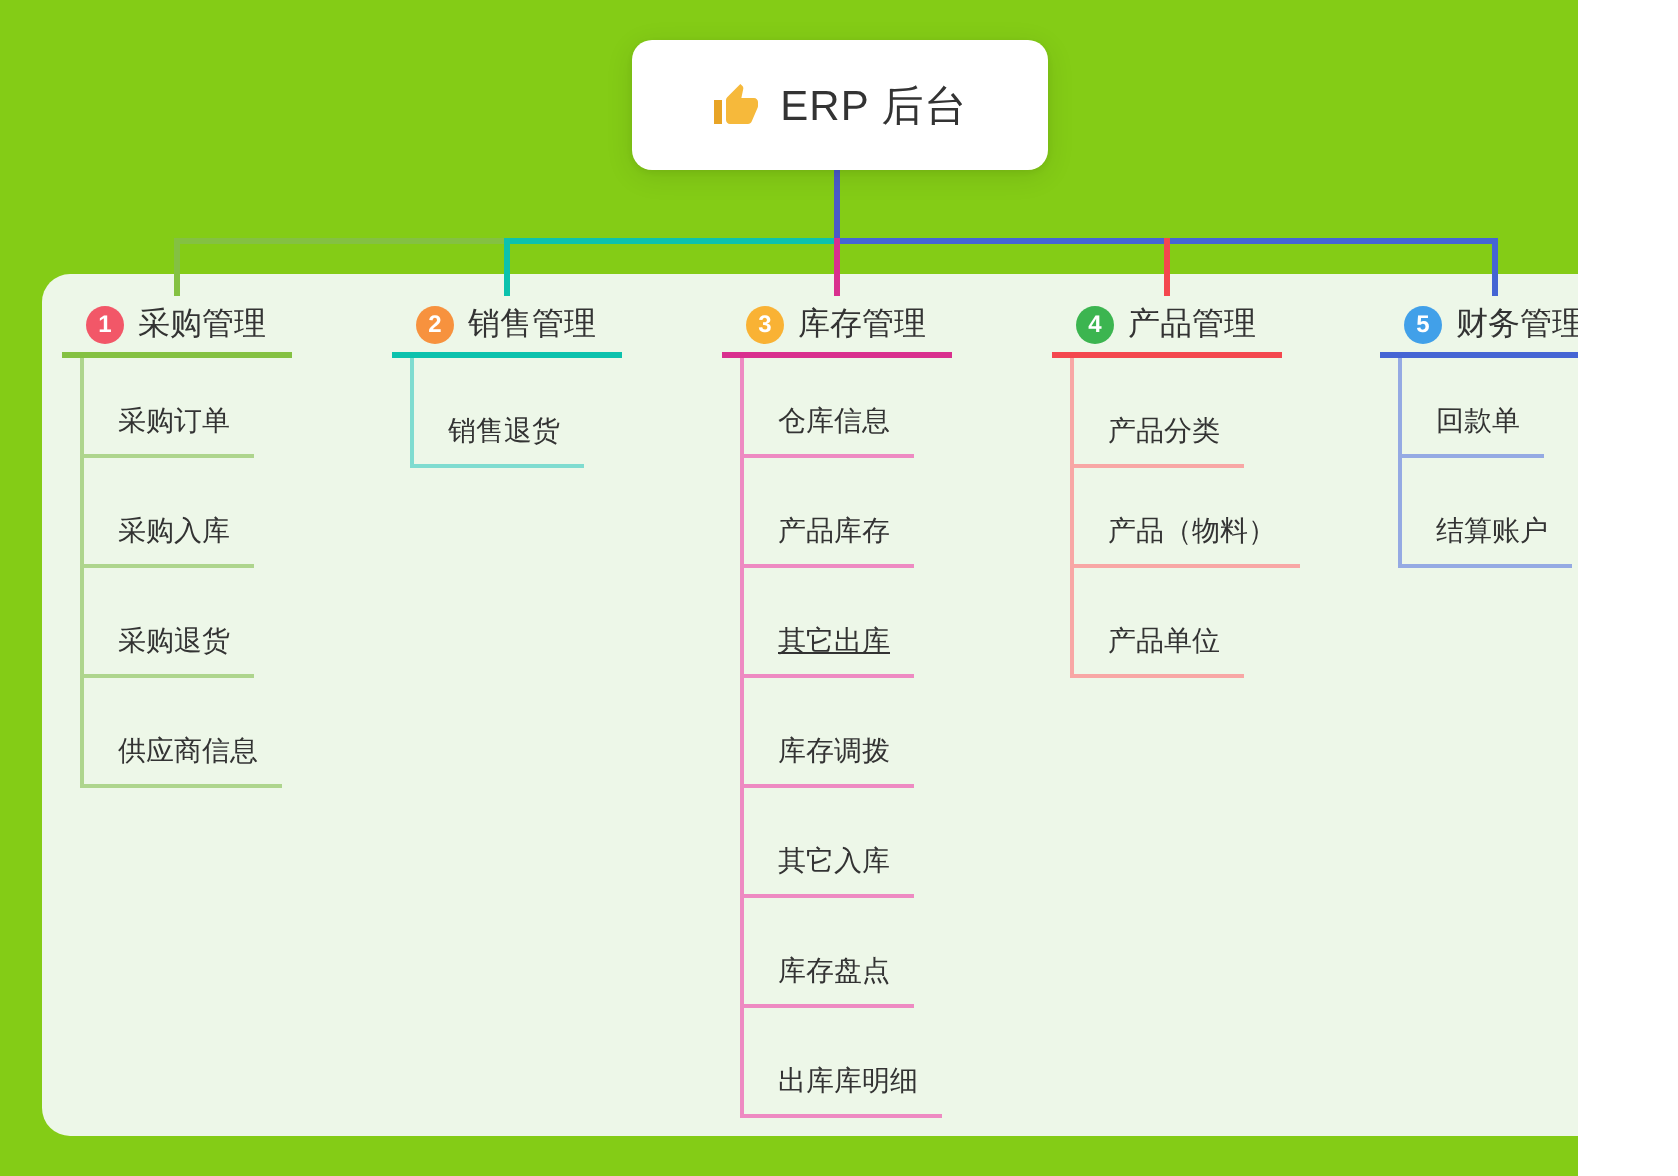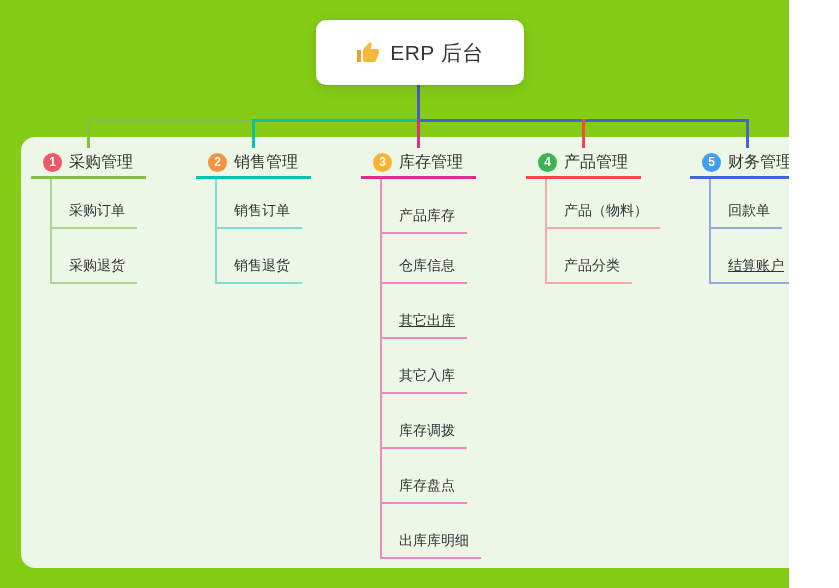--- a/index.html
+++ b/index.html
@@ -69,21 +69,21 @@
     justify-content: center;
     line-height: 1;
   }
   .branch-label {
     font-size: 16px;
     font-weight: 500;
     color: #333333;
   }
   .children {
     position: absolute;
-    left: 19px;
+    left: 9px;
     top: 31px;
     border-left: 2px solid #a21caf;
   }
   .child-row {
     height: 55px;
     display: flex;
     align-items: flex-end;
   }
   .child-row.first { height: 50px; }
   .child-node {
@@ -126,89 +126,95 @@
       <div class="branch" style="left: 31px; top: 148px;">
         <div class="branch-title" style="border-bottom-color: rgb(132, 193, 66); width: 115px;">
           <span class="badge" style="background: rgb(242, 87, 104);">1</span>
           <span class="branch-label">采购管理</span>
         </div>
         <div class="children" style="border-left-color: rgb(174, 213, 141);">
           <div class="child-row first">
             <span class="child-node" style="border-bottom-color: rgb(174, 213, 141);">采购订单</span>
           </div>
           <div class="child-row">
+            <span class="child-node" style="border-bottom-color: rgb(174, 213, 141);">采购入库</span>
+          </div>
+          <div class="child-row">
             <span class="child-node" style="border-bottom-color: rgb(174, 213, 141);">采购退货</span>
+          </div>
+          <div class="child-row">
+            <span class="child-node" style="border-bottom-color: rgb(174, 213, 141);">供应商信息</span>
           </div>
         </div>
       </div>
       <div class="branch" style="left: 196px; top: 148px;">
         <div class="branch-title" style="border-bottom-color: rgb(12, 194, 173); width: 115px;">
           <span class="badge" style="background: rgb(247, 146, 62);">2</span>
           <span class="branch-label">销售管理</span>
         </div>
         <div class="children" style="border-left-color: rgb(127, 220, 208);">
-          <div class="child-row first">
-            <span class="child-node" style="border-bottom-color: rgb(127, 220, 208);">销售订单</span>
-          </div>
           <div class="child-row">
             <span class="child-node" style="border-bottom-color: rgb(127, 220, 208);">销售退货</span>
           </div>
         </div>
       </div>
       <div class="branch" style="left: 361px; top: 148px;">
         <div class="branch-title" style="border-bottom-color: rgb(217, 48, 142); width: 115px;">
           <span class="badge" style="background: rgb(249, 178, 52);">3</span>
           <span class="branch-label">库存管理</span>
         </div>
         <div class="children" style="border-left-color: rgb(238, 138, 194);">
+          <div class="child-row first">
+            <span class="child-node" style="border-bottom-color: rgb(238, 138, 194);">仓库信息</span>
+          </div>
           <div class="child-row">
             <span class="child-node" style="border-bottom-color: rgb(238, 138, 194);">产品库存</span>
           </div>
-          <div class="child-row first">
-            <span class="child-node" style="border-bottom-color: rgb(238, 138, 194);">仓库信息</span>
-          </div>
           <div class="child-row">
             <span class="child-node" style="border-bottom-color: rgb(238, 138, 194); text-decoration: underline;">其它出库</span>
           </div>
           <div class="child-row">
+            <span class="child-node" style="border-bottom-color: rgb(238, 138, 194);">库存调拨</span>
+          </div>
+          <div class="child-row">
             <span class="child-node" style="border-bottom-color: rgb(238, 138, 194);">其它入库</span>
-          </div>
-          <div class="child-row">
-            <span class="child-node" style="border-bottom-color: rgb(238, 138, 194);">库存调拨</span>
           </div>
           <div class="child-row">
             <span class="child-node" style="border-bottom-color: rgb(238, 138, 194);">库存盘点</span>
           </div>
           <div class="child-row">
             <span class="child-node" style="border-bottom-color: rgb(238, 138, 194);">出库库明细</span>
           </div>
         </div>
       </div>
       <div class="branch" style="left: 526px; top: 148px;">
         <div class="branch-title" style="border-bottom-color: rgb(244, 71, 78); width: 115px;">
           <span class="badge" style="background: rgb(60, 181, 80);">4</span>
           <span class="branch-label">产品管理</span>
         </div>
         <div class="children" style="border-left-color: rgb(248, 167, 165);">
+          <div class="child-row">
+            <span class="child-node" style="border-bottom-color: rgb(248, 167, 165);">产品分类</span>
+          </div>
           <div class="child-row first">
             <span class="child-node" style="border-bottom-color: rgb(248, 167, 165);">产品（物料）</span>
           </div>
           <div class="child-row">
-            <span class="child-node" style="border-bottom-color: rgb(248, 167, 165);">产品分类</span>
+            <span class="child-node" style="border-bottom-color: rgb(248, 167, 165);">产品单位</span>
           </div>
         </div>
       </div>
       <div class="branch" style="left: 690px; top: 148px;">
         <div class="branch-title" style="border-bottom-color: rgb(69, 101, 212); width: 115px;">
           <span class="badge" style="background: rgb(65, 160, 233);">5</span>
           <span class="branch-label">财务管理</span>
         </div>
         <div class="children" style="border-left-color: rgb(149, 170, 227);">
           <div class="child-row first">
             <span class="child-node" style="border-bottom-color: rgb(149, 170, 227);">回款单</span>
           </div>
           <div class="child-row">
-            <span class="child-node" style="border-bottom-color: rgb(149, 170, 227); text-decoration: underline;">结算账户</span>
+            <span class="child-node" style="border-bottom-color: rgb(149, 170, 227);">结算账户</span>
           </div>
         </div>
       </div>
     </div>
 </div>
 
 </body></html>

